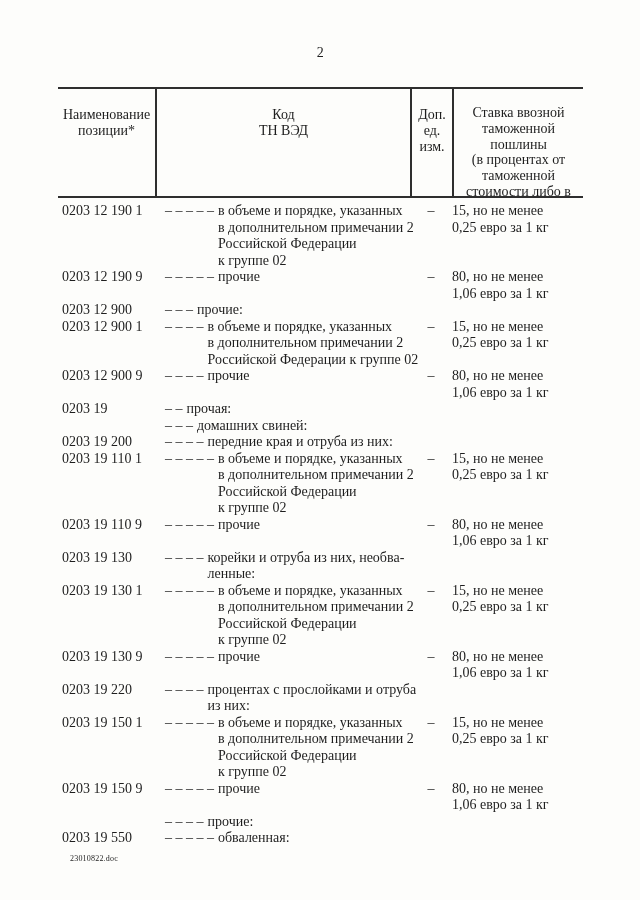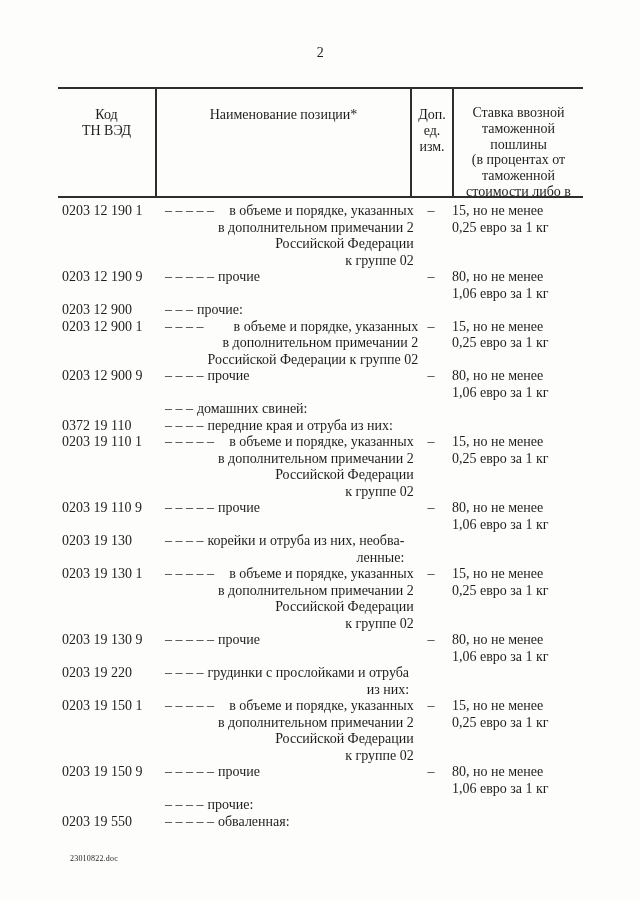--- a/index.html
+++ b/index.html
@@ -66,21 +66,21 @@
     white-space: nowrap;
     font-family: Liberation Serif, serif;
   }
   .cell.name {
     display: flex;
     gap: 4px;
     padding-left: 10px;
     align-items: flex-start;
   }
   .dashes { white-space: pre; flex: none; }
-  .name-text { white-space: pre; text-align: right; }
+  .name-text { white-space: pre; }
   .cell.unit { text-align: center; }
   .cell.rate {
     text-align: left;
     white-space: pre-line;
   }
   .footer {
     position: absolute;
     left: 70px;
     top: 854px;
     font-size: 8px;
@@ -89,23 +89,23 @@
 </style>
 </head>
 <body>
 
 <div class="page">
 
   <div class="page-number">2</div>
 
   <div class="doc-table">
     <div class="thead">
+      <div class="th name">Наименование позиции*</div>
       <div class="th code">Код
 ТН ВЭД</div>
-      <div class="th name">Наименование позиции*</div>
       <div class="th unit">Доп.
 ед.
 изм.</div>
       <div class="th rate">Ставка ввозной
 таможенной
 пошлины
 (в процентах от
 таможенной
 стоимости либо в
 евро)</div>
@@ -163,33 +163,42 @@
     <div class="cell code">0203 12 900 9</div>
     <div class="cell name">
       <span class="dashes">– – – –</span>
       <span class="name-text">прочие</span>
     </div>
     <div class="cell unit">–</div>
     <div class="cell rate">80, но не менее
 1,06 евро за 1 кг</div>
   </div>
 
+  <div class="row">
+    <div class="cell code">0203 19</div>
+    <div class="cell name">
+      <span class="dashes">– –</span>
+      <span class="name-text">прочая:</span>
+    </div>
+    <div class="cell unit"></div>
+    <div class="cell rate"></div>
+  </div>
 
   <div class="row">
     <div class="cell code"></div>
     <div class="cell name">
       <span class="dashes">– – –</span>
       <span class="name-text">домашних свиней:</span>
     </div>
     <div class="cell unit"></div>
     <div class="cell rate"></div>
   </div>
 
   <div class="row">
-    <div class="cell code">0372 19 110</div>
+    <div class="cell code">0203 19 200</div>
     <div class="cell name">
       <span class="dashes">– – – –</span>
       <span class="name-text">передние края и отруба из них:</span>
     </div>
     <div class="cell unit"></div>
     <div class="cell rate"></div>
   </div>
 
   <div class="row">
     <div class="cell code">0203 19 110 1</div>
@@ -249,21 +258,21 @@
     </div>
     <div class="cell unit">–</div>
     <div class="cell rate">80, но не менее
 1,06 евро за 1 кг</div>
   </div>
 
   <div class="row">
     <div class="cell code">0203 19 220</div>
     <div class="cell name">
       <span class="dashes">– – – –</span>
-      <span class="name-text">грудинки с прослойками и отруба
+      <span class="name-text">процентах с прослойками и отруба
 из них:</span>
     </div>
     <div class="cell unit"></div>
     <div class="cell rate"></div>
   </div>
 
   <div class="row">
     <div class="cell code">0203 19 150 1</div>
     <div class="cell name">
       <span class="dashes">– – – – –</span>

